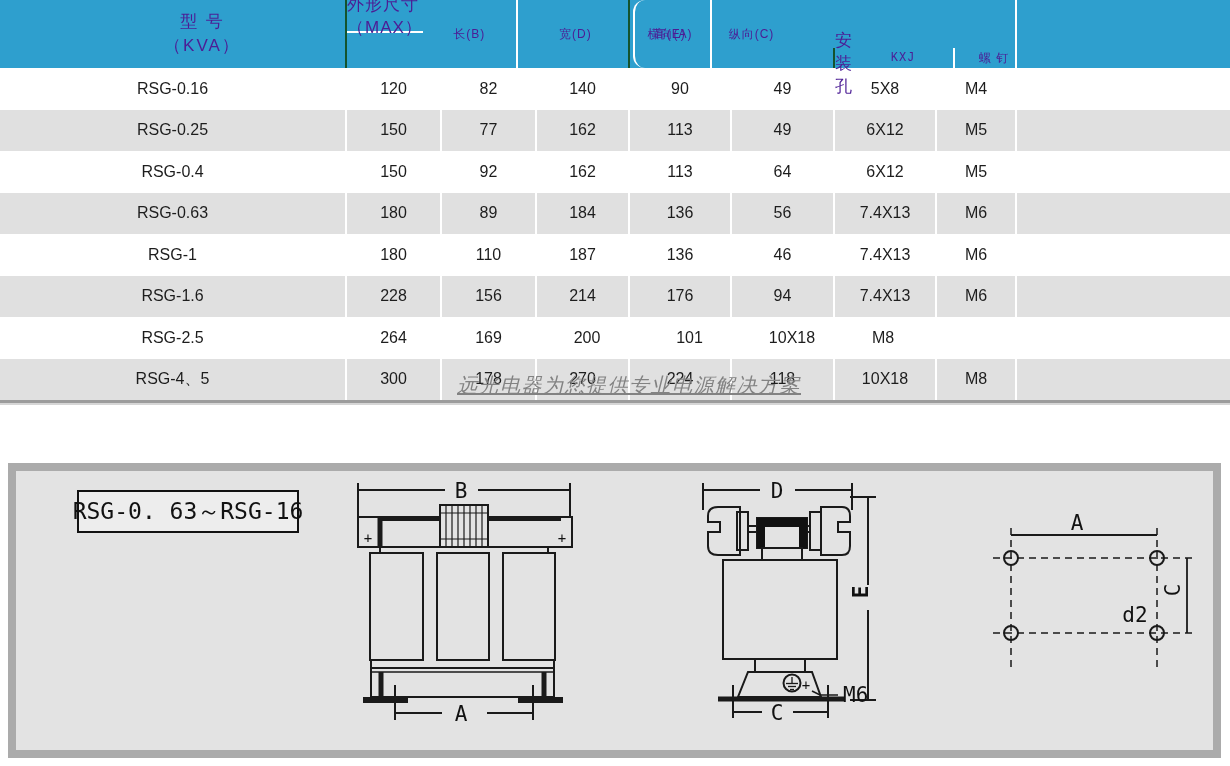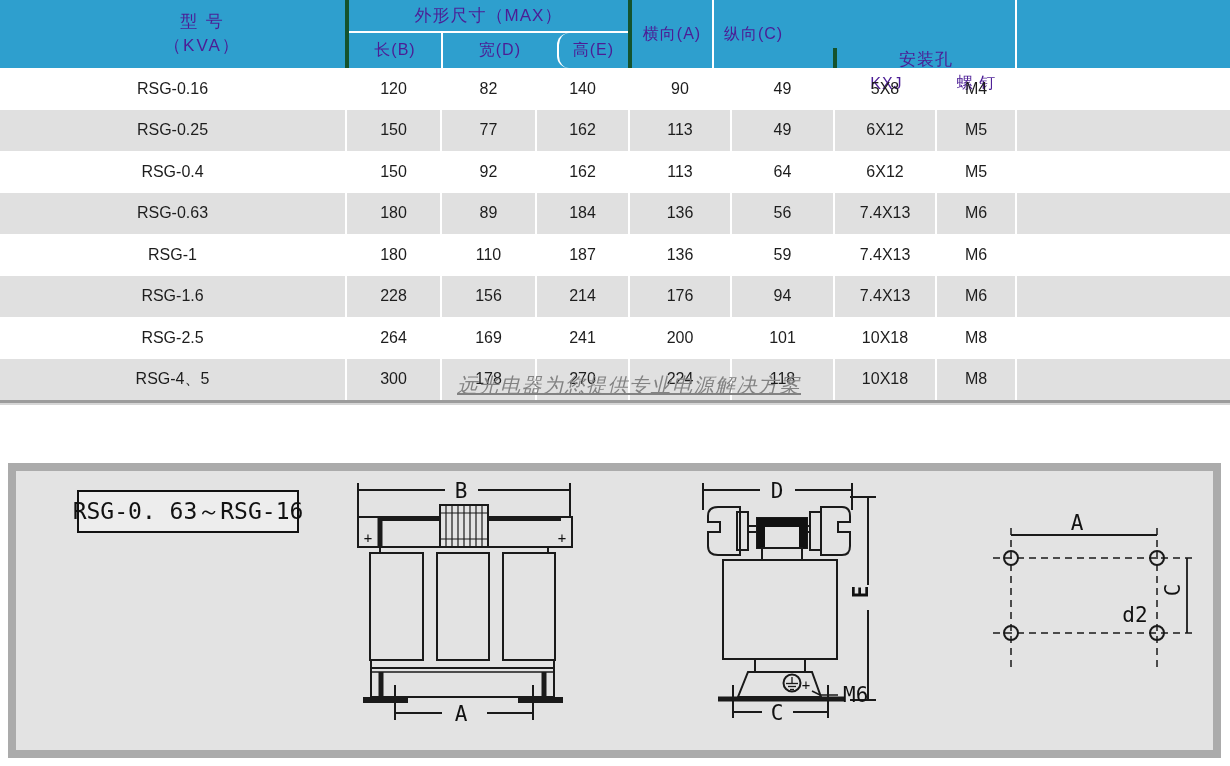--- a/index.html
+++ b/index.html
@@ -8,32 +8,32 @@
     font-family:"Liberation Sans", sans-serif;color:#222;overflow:hidden;
   }
   
   .spec-table{position:absolute;left:0;top:0;width:1230px;}
   .thead{display:flex;height:68px;background:#2e9fce;color:#4c1d95;}
   .thead .model-cell{
     width:345px;box-sizing:border-box;display:flex;flex-direction:column;
     justify-content:center;align-items:center;padding-left:60px;
     font-size:17px;line-height:24px;letter-spacing:2px;
   }
-  .hgroup{box-sizing:border-box;border-left:4px solid #14532d;display:flex;flex-direction:column;}
+  .hgroup{box-sizing:border-box;border-left:2px solid #14532d;display:flex;flex-direction:row;}
   .hgroup .glabel{
     height:33px;box-sizing:border-box;border-bottom:2px solid #fff;
     display:flex;align-items:center;justify-content:center;font-size:17px;letter-spacing:1px;
   }
   .hgroup .subrow{display:flex;flex:1;}
   .hsub{box-sizing:border-box;display:flex;align-items:center;justify-content:center;
-    font-size:16px;letter-spacing:1px;}
+    font-size:12px;letter-spacing:1px;}
   .hsub + .hsub{border-left:2px solid #fff;}
   .g-outline{width:283px;} .g-outline .s1{width:93px;} .g-outline .s2{width:117px;} .g-outline .s3{width:72px;border-radius:12px;}
   .g-mountdim{width:205px;} .g-mountdim .s1{width:80px;} .g-mountdim .s2{width:81px;}
-  .g-mounthole{width:182px;margin-top:48px;} .g-mounthole .s1{width:100px;} .g-mounthole .s2{width:80px;}
+  .g-mounthole{width:182px;margin-top:48px;} .g-mounthole .s1{width:100px;font-family:Liberation Mono, monospace;} .g-mounthole .s2{width:80px;}
   .empty-hcell{width:215px;box-sizing:border-box;border-left:2px solid #fff;}
 
   .trow{display:flex;height:41.5px;}
   .trow .c{box-sizing:border-box;display:flex;align-items:center;justify-content:center;
     font-size:16px;color:#1d1d1d;}
   .trow .c + .c{border-left:2px solid #fff;}
   .trow .c0{width:345px;justify-content:center;}
   .trow .c1{width:95px;} .trow .c2{width:95px;} .trow .c3{width:93px;}
   .trow .c4{width:102px;} .trow .c5{width:103px;} .trow .c6{width:102px;}
   .trow .c7{width:80px;} .trow .c8{width:215px;}
@@ -137,41 +137,40 @@
     <div class="c c6">7.4X13</div>
     <div class="c c7">M6</div>
     <div class="c c8"></div>
   </div>
       <div class="trow">
     <div class="c c0">RSG-1</div>
     <div class="c c1">180</div>
     <div class="c c2">110</div>
     <div class="c c3">187</div>
     <div class="c c4">136</div>
-    <div class="c c5">59</div>
+    <div class="c c5">46</div>
     <div class="c c6">7.4X13</div>
     <div class="c c7">M6</div>
     <div class="c c8"></div>
   </div>
       <div class="trow alt">
     <div class="c c0">RSG-1.6</div>
     <div class="c c1">228</div>
     <div class="c c2">156</div>
     <div class="c c3">214</div>
     <div class="c c4">176</div>
     <div class="c c5">94</div>
     <div class="c c6">7.4X13</div>
     <div class="c c7">M6</div>
     <div class="c c8"></div>
   </div>
       <div class="trow">
     <div class="c c0">RSG-2.5</div>
     <div class="c c1">264</div>
     <div class="c c2">169</div>
-    <div class="c c3">241</div>
     <div class="c c4">200</div>
     <div class="c c5">101</div>
     <div class="c c6">10X18</div>
     <div class="c c7">M8</div>
     <div class="c c8"></div>
   </div>
       <div class="trow alt">
     <div class="c c0">RSG-4、5</div>
     <div class="c c1">300</div>
     <div class="c c2">178</div>

